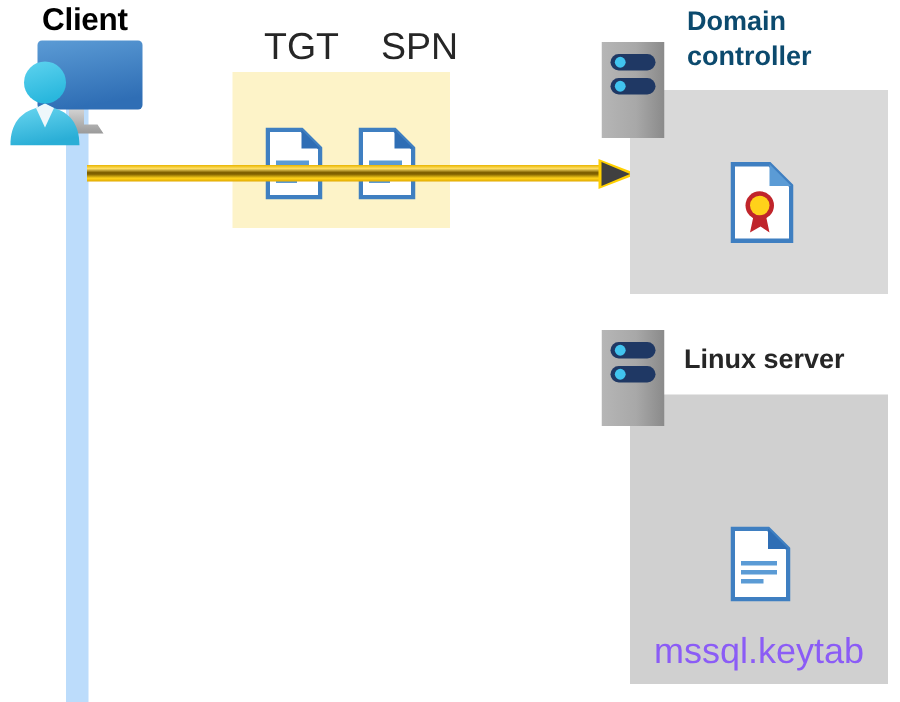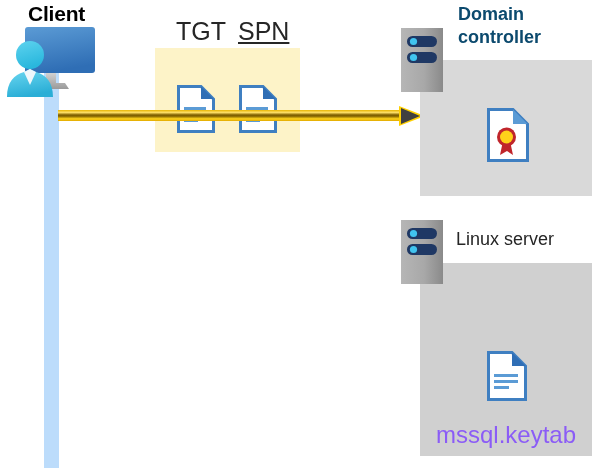--- a/index.html
+++ b/index.html
@@ -27,21 +27,21 @@
   
   #token-box{
     position:absolute;left:155px;top:48px;width:145px;height:104px;
     background:#fdf3c8;
   }
   .token-label{
     position:absolute;top:5px;
     font-size:25px;color:#262626;margin-top:12px;
   }
   #tgt-label{left:176px;}
-  #spn-label{left:238px;text-decoration:underline;}
+  #spn-label{left:254px;}
   #tgt-doc{position:absolute;left:177px;top:85px;width:38px;height:48px;}
   #spn-doc{position:absolute;left:239px;top:85px;width:38px;height:48px;}
 
   
   #arrow{position:absolute;left:58px;top:104px;width:368px;height:24px;}
 
   
   #dc-title{
     position:absolute;left:458px;top:3px;
     font-size:18px;font-weight:bold;color:#0c4a6e;
@@ -50,21 +50,21 @@
   #dc-panel{
     position:absolute;left:420px;top:60px;width:172px;height:136px;
     background:#d9d9d9;
   }
   #dc-server-icon{position:absolute;left:401px;top:28px;width:42px;height:64px;}
   #dc-cert{position:absolute;left:487px;top:108px;width:42px;height:54px;}
 
   
   #linux-title{
     position:absolute;left:456px;top:229px;
-    font-size:18px;font-weight:normal;color:#262626;
+    font-size:18px;font-weight:bold;color:#262626;
   }
   #linux-panel{
     position:absolute;left:420px;top:263px;width:172px;height:193px;
     background:#d0d0d0;
   }
   #linux-server-icon{position:absolute;left:401px;top:220px;width:42px;height:64px;}
   #sql-icon{position:absolute;left:484px;top:277px;width:46px;height:54px;}
   #keytab-doc{position:absolute;left:487px;top:351px;width:40px;height:50px;}
   #keytab-label{
     position:absolute;left:420px;top:421px;width:172px;

